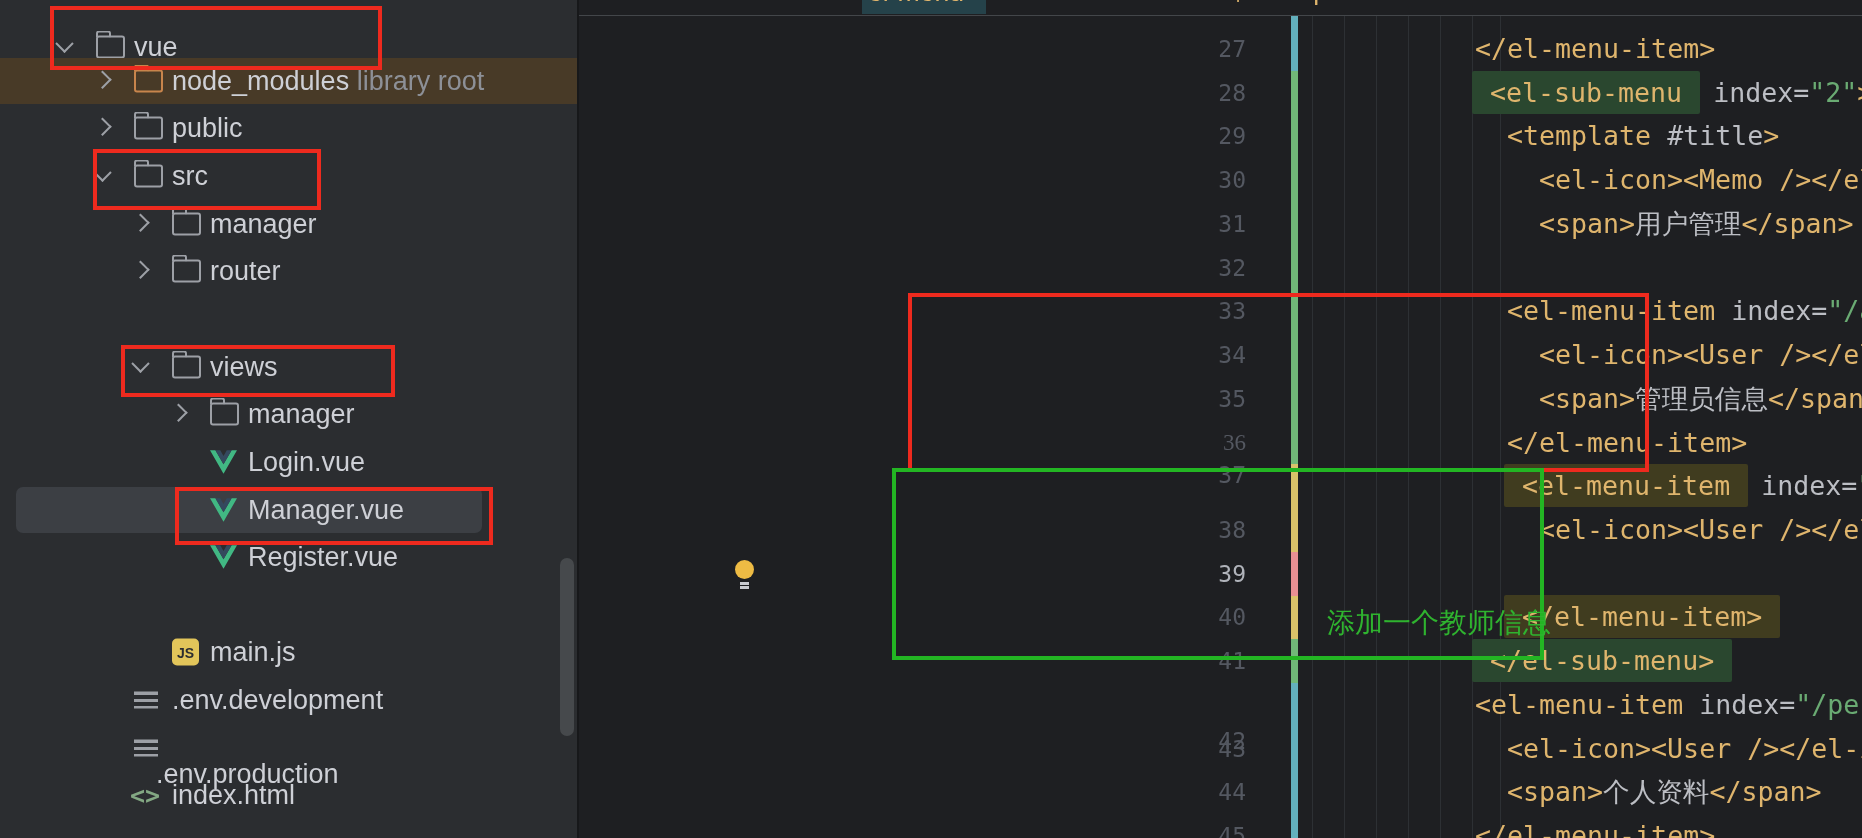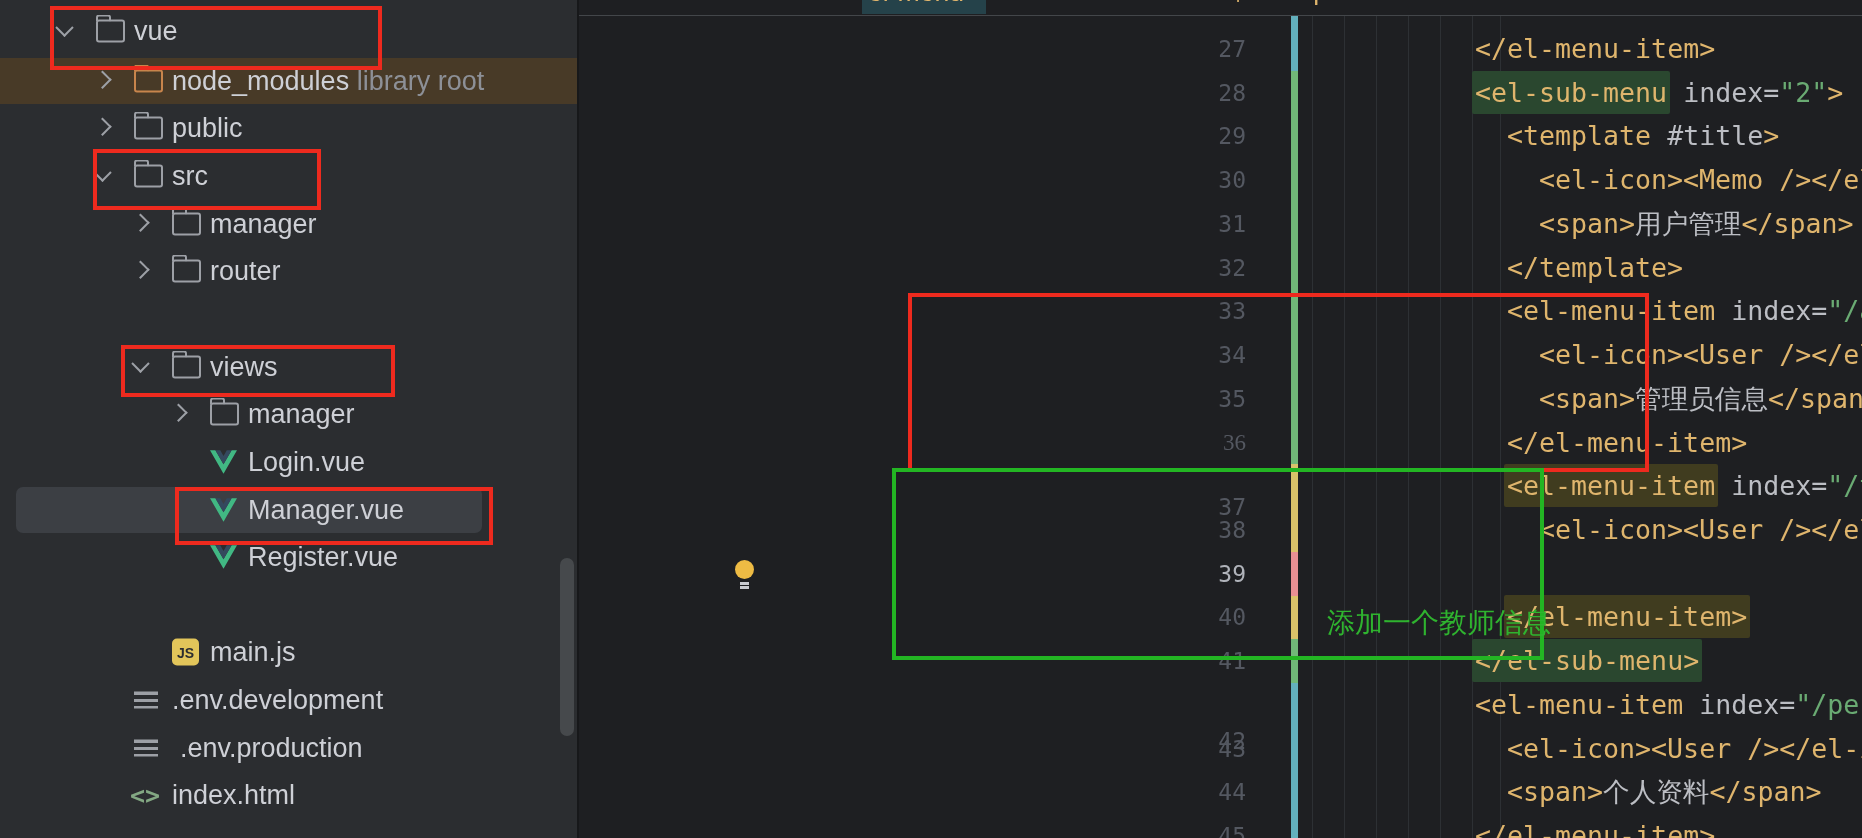--- a/index.html
+++ b/index.html
@@ -32,21 +32,21 @@
           font-family:"DejaVu Sans Mono",monospace;}
   #cur-line{position:absolute;left:579px;top:552px;width:1283px;height:44px;background:#26292d;}
   #sticky-sep{position:absolute;left:579px;top:15px;width:1283px;height:1px;background:#43464a;}
   .guide{position:absolute;top:16px;height:822px;width:1px;background:#2d3034;}
   .stripe-seg{position:absolute;left:712px;width:7px;}
   .lnum{position:absolute;left:579px;width:88px;text-align:right;height:44px;line-height:44px;
         font-size:23px;color:#545861;}
   .lnum.cur{color:#b0b3ba;}
   .cline{position:absolute;height:44px;line-height:44px;font-size:26.6px;white-space:pre;}
   .tk-tag{color:#dfb56d;} .tk-attr{color:#bcbec4;} .tk-str{color:#6aab73;} .tk-txt{color:#bcbec4;}
-  .tkbg{padding:6px 3px;margin:0 -3px;border-radius:2px;}
+  .tkbg{padding:6px 18px;margin:0 -3px;border-radius:2px;}
   .bg-green{background:#2a472f;} .bg-olive{background:#403c1f;}
   .bg-maroon{background:#4a2c29;} .bg-gray{background:#3f434a;}
   
   #sticky-token{position:absolute;left:862px;top:0;width:124px;height:14px;background:#25424a;overflow:hidden;}
   #sticky-token span{position:absolute;left:6px;top:-30px;line-height:44px;font-size:26.6px;color:#dfb56d;}
   #sticky-frag{position:absolute;left:1040px;top:0;width:540px;height:13px;overflow:hidden;}
   #sticky-frag span{position:absolute;left:0;top:-31px;line-height:44px;font-size:26.6px;color:#dfb56d;white-space:pre;}
   
   .redbox{position:absolute;border:4px solid #ee2a1e;}
   .greenbox{position:absolute;border:4px solid #23b523;}
@@ -56,21 +56,21 @@
   #bulb .head{position:absolute;left:0;top:0;width:19px;height:19px;border-radius:50%;background:#eebb44;}
   #bulb .b1,#bulb .b2{position:absolute;left:5px;width:9px;height:2.5px;background:#c9cbd0;}
   #bulb .b1{top:22px;} #bulb .b2{top:26px;}
 </style>
 </head>
 <body>
 
 <div id="app">
 
   <div id="tree">
-      <div class="trow" style="top: 8px;">
+      <div class="trow" style="top: 24px;">
         <span class="chev down" style="left: 58px;"></span>
         <span class="fold" style="left: 96px;"></span>
         <span class="lbl" style="left: 134px;">vue</span>
       </div>
       <div class="trow rowbg-excluded" style="top: 57.65px;">
         <span class="chev right" style="left: 96px;"></span>
         <span class="fold orange" style="left: 134px;"></span>
         <span class="lbl" style="left: 172px;">node_modules<span class="sfx"> library root</span></span>
       </div>
       <div class="trow" style="top: 105.3px;">
@@ -128,21 +128,21 @@
       <div class="trow" style="top: 629.45px;">
         <span class="jsicon" style="left: 172px;">JS</span>
         <span class="lbl" style="left: 210px;">main.js</span>
       </div>
       <div class="trow" style="top: 677.1px;">
         <span class="envicon" style="left: 134px;"></span>
         <span class="lbl" style="left: 172px;">.env.development</span>
       </div>
       <div class="trow" style="top: 724.75px;">
         <span class="envicon" style="left: 134px;"></span>
-        <span class="lbl" style="left: 180px;">.env.production</span>
+        <span class="lbl" style="left: 156px; margin-top: 26px;">.env.production</span>
       </div>
       <div class="trow" style="top: 772.4px;">
         <span class="htmlicon" style="left: 130px;">&lt;&gt;</span>
         <span class="lbl" style="left: 172px;">index.html</span>
       </div>
     </div>
   <div id="panel-sep"></div>
   <div id="tree-scrollbar"></div>
 
   <div id="editor-root">
@@ -166,30 +166,29 @@
         <div class="cline" style="top: 27px; left: 896px;"><span class="tk-tag">&lt;/el-menu-item&gt;</span></div>
         <div class="lnum" style="top: 70.73px;">28</div>
         <div class="cline" style="top: 70.73px; left: 896px;"><span class="tk-tag tkbg bg-green">&lt;el-sub-menu</span><span class="tk-txt"> </span><span class="tk-attr">index=</span><span class="tk-str">"2"</span><span class="tk-tag">&gt;</span></div>
         <div class="lnum" style="top: 114.46px;">29</div>
         <div class="cline" style="top: 114.46px; left: 928px;"><span class="tk-tag">&lt;template</span><span class="tk-txt"> </span><span class="tk-attr">#title</span><span class="tk-tag">&gt;</span></div>
         <div class="lnum" style="top: 158.19px;">30</div>
         <div class="cline" style="top: 158.19px; left: 960px;"><span class="tk-tag">&lt;el-icon&gt;&lt;Memo /&gt;&lt;/el-icon&gt;</span></div>
         <div class="lnum" style="top: 201.92px;">31</div>
         <div class="cline" style="top: 201.92px; left: 960px;"><span class="tk-tag">&lt;span&gt;</span><span class="tk-txt">用户管理</span><span class="tk-tag">&lt;/span&gt;</span></div>
         <div class="lnum" style="top: 245.65px;">32</div>
-        <div class="cline" style="top: 245.65px; left: 928px;"><span class="tk-tag">&lt;/template&gt;</span></div>
         <div class="lnum" style="top: 289.38px;">33</div>
         <div class="cline" style="top: 289.38px; left: 928px;"><span class="tk-tag">&lt;el-menu-item</span><span class="tk-txt"> </span><span class="tk-attr">index=</span><span class="tk-str">"/admin"</span></div>
         <div class="lnum" style="top: 333.11px;">34</div>
         <div class="cline" style="top: 333.11px; left: 960px;"><span class="tk-tag">&lt;el-icon&gt;&lt;User /&gt;&lt;/el-icon&gt;</span></div>
         <div class="lnum" style="top: 376.84px;">35</div>
         <div class="cline" style="top: 376.84px; left: 960px;"><span class="tk-tag">&lt;span&gt;</span><span class="tk-txt">管理员信息</span><span class="tk-tag">&lt;/span&gt;</span></div>
         <div class="lnum" style="top: 420.57px; font-family: Liberation Serif, serif;">36</div>
         <div class="cline" style="top: 420.57px; left: 928px;"><span class="tk-tag">&lt;/el-menu-item&gt;</span></div>
-        <div class="lnum" style="top: 485px;">37</div>
+        <div class="lnum" style="top: 453px;">37</div>
         <div class="cline" style="top: 464.3px; left: 928px;"><span class="tk-tag tkbg bg-olive">&lt;el-menu-item</span><span class="tk-txt"> </span><span class="tk-attr">index=</span><span class="tk-str">"/teacher"</span></div>
         <div class="lnum" style="top: 508.03px;">38</div>
         <div class="cline" style="top: 508.03px; left: 960px;"><span class="tk-tag">&lt;el-icon&gt;&lt;User /&gt;&lt;/el-icon&gt;</span></div>
         <div class="lnum cur" style="top: 551.76px;">39</div>
         <div class="lnum" style="top: 595.49px;">40</div>
         <div class="cline" style="top: 595.49px; left: 928px;"><span class="tk-tag tkbg bg-olive">&lt;/el-menu-item&gt;</span></div>
         <div class="lnum" style="top: 639.22px;">41</div>
         <div class="cline" style="top: 639.22px; left: 896px;"><span class="tk-tag tkbg bg-green">&lt;/el-sub-menu&gt;</span></div>
         <div class="lnum" style="top: 719px;">42</div>
         <div class="cline" style="top: 682.95px; left: 896px;"><span class="tk-tag">&lt;el-menu-item</span><span class="tk-txt"> </span><span class="tk-attr">index=</span><span class="tk-str">"/person"</span></div>

